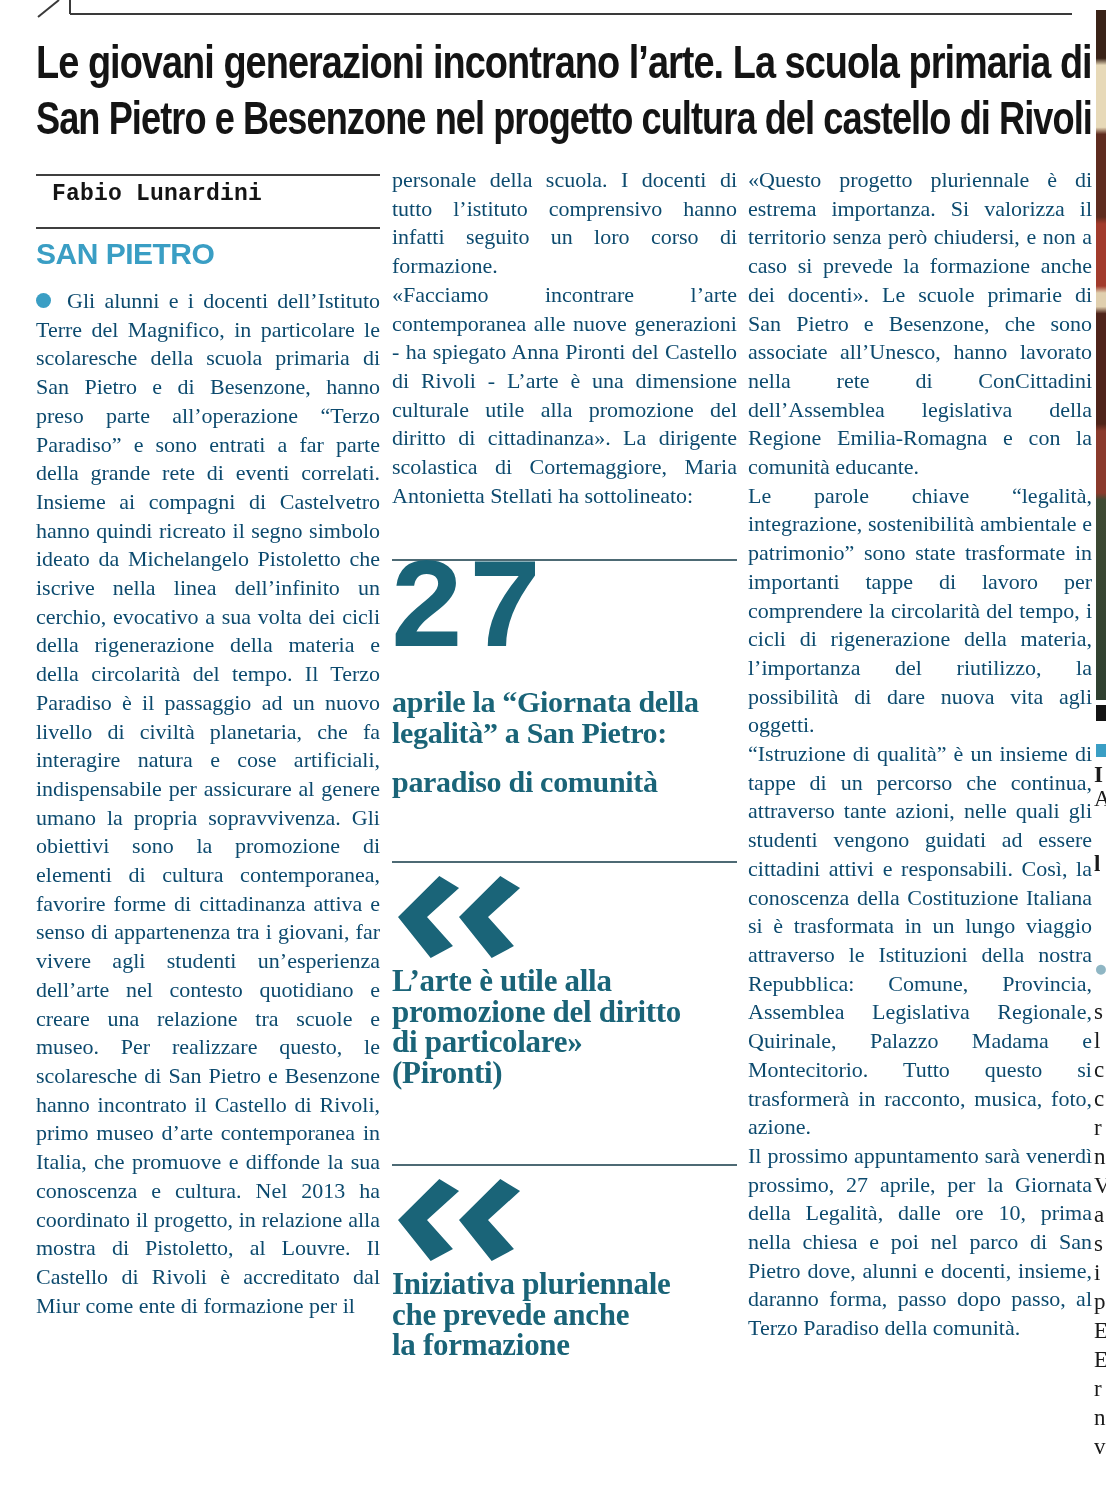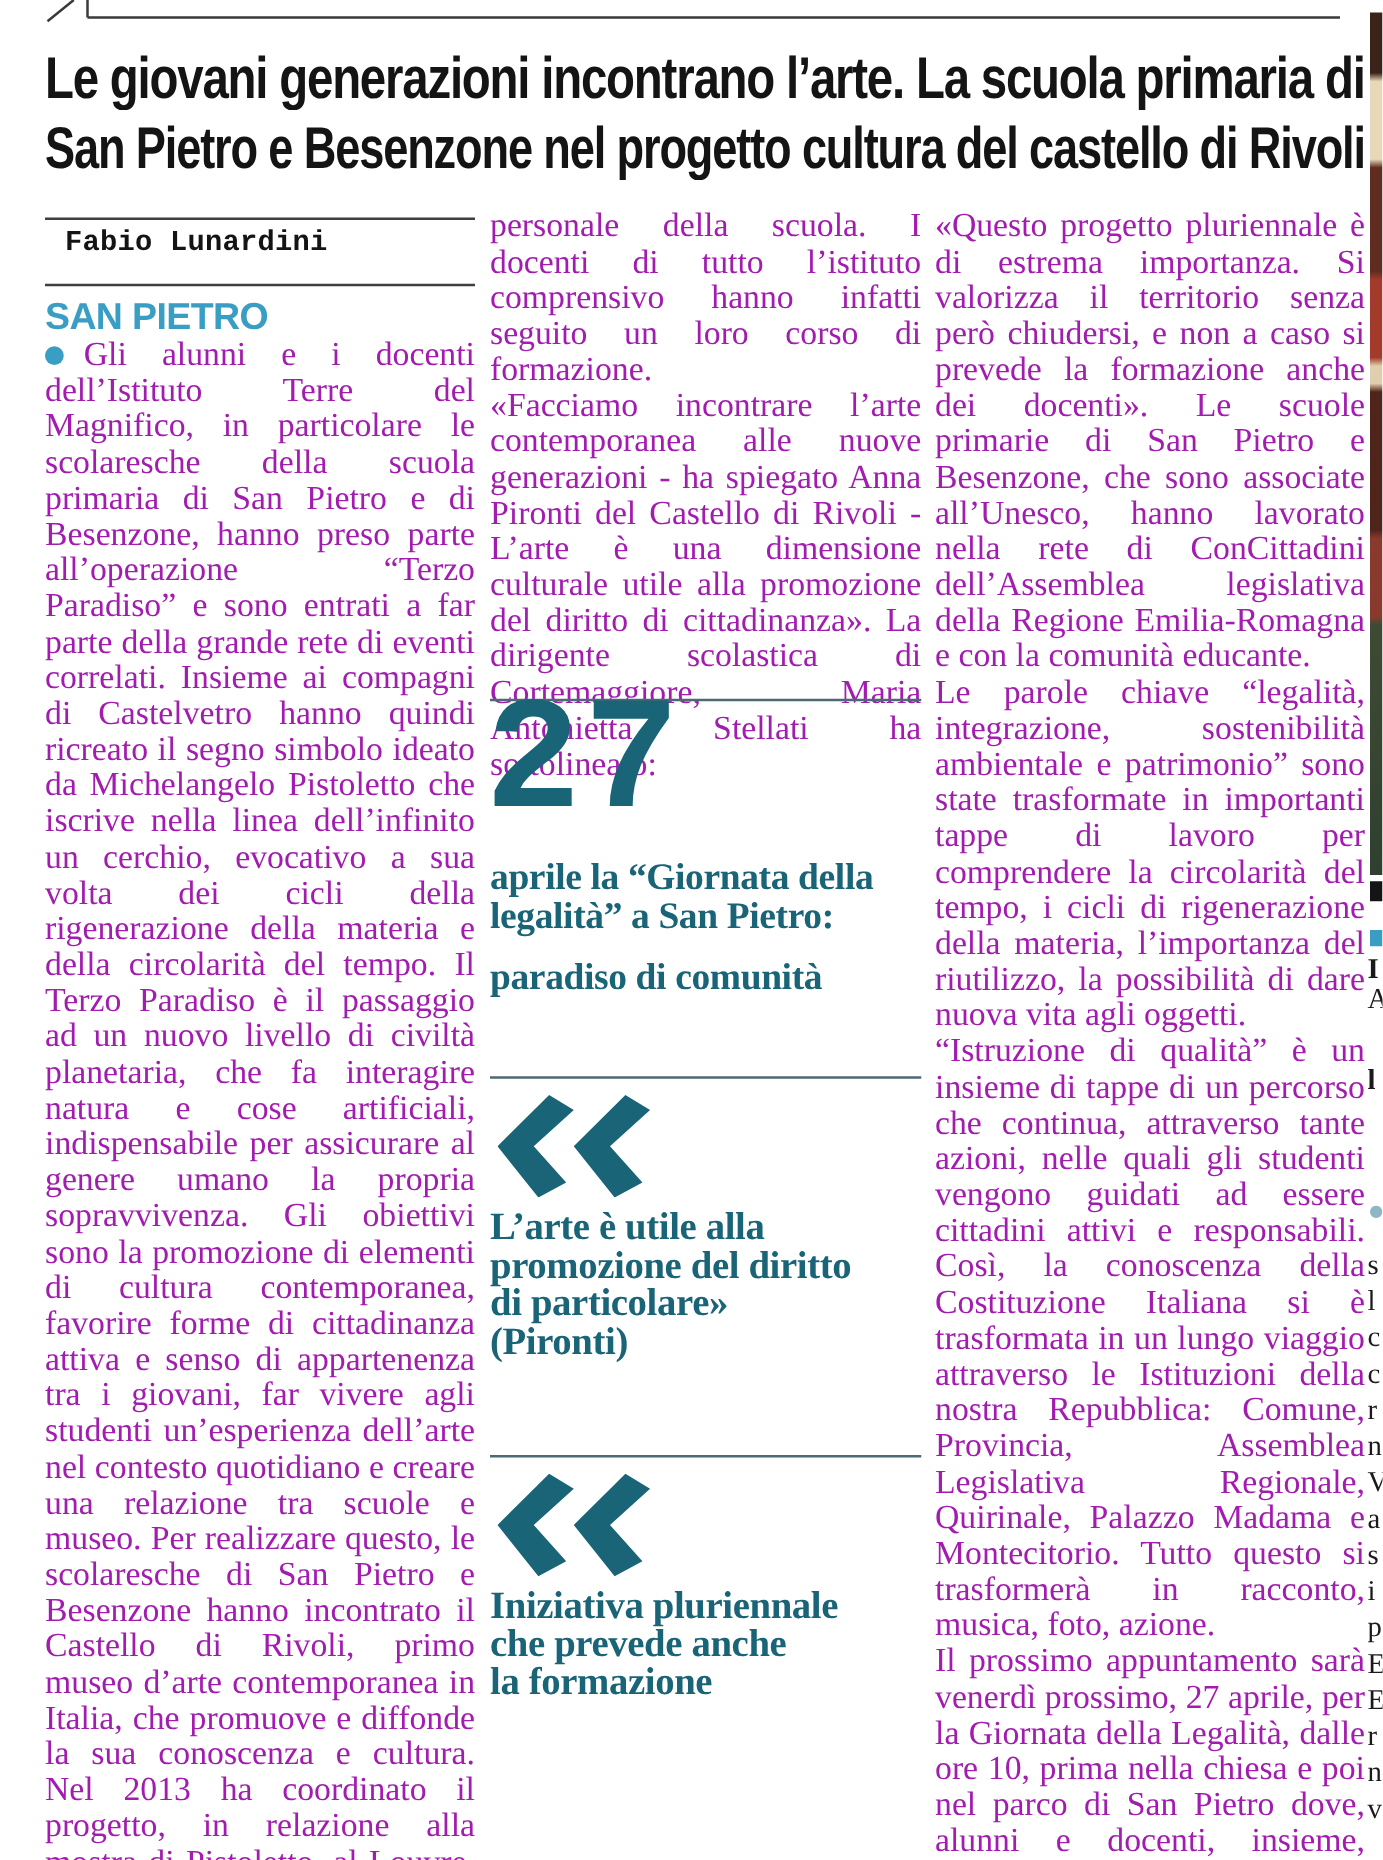--- a/index.html
+++ b/index.html
@@ -20,22 +20,22 @@
   .byline{
     left:52px;top:181px;font-family:Liberation Mono, monospace;
     font-weight:700;font-size:23px;color:#141414;letter-spacing:0.2px;
   }
   .section-label{
     left:36px;top:237px;font-family:"Liberation Sans",sans-serif;
     font-weight:700;font-size:30px;letter-spacing:-0.5px;color:var(--accent,#3A9EC4);
   }
   
   .bodycol{
-    width:344px;font-size:27px;line-height:28.7px;text-align:justify;
-    hyphens:auto;-webkit-hyphens:auto;color:#a21caf;
+    width:344px;font-size:22px;line-height:28.7px;text-align:justify;
+    hyphens:auto;-webkit-hyphens:auto;color:#0c4a6e;
   }
   .bodycol p{margin:0;}
   .bullet{
     display:inline-block;width:15px;height:15px;border-radius:50%;
     background:var(--accent,#3A9EC4);margin-right:16px;
   }
   
   .num-rule{background:#4d6a74;height:2px;}
   .big-num{
     font-family:"DejaVu Serif",serif;font-weight:700;font-size:128px;
@@ -66,21 +66,21 @@
 <h1 class="abs headline" style="margin:0;">
   <span class="hl-line fitline" style="transform: scaleX(0.806723);">Le giovani generazioni incontrano l’arte.  La scuola primaria di</span><br>
   <span class="hl-line fitline" style="transform: scaleX(0.769119);">San Pietro e Besenzone nel progetto cultura del castello di Rivoli</span>
 </h1>
 
 <div class="abs rule" style="left:36px;top:174px;width:344px;"></div>
 <div class="abs byline">Fabio Lunardini</div>
 <div class="abs rule" style="left:36px;top:227px;width:344px;"></div>
 <div class="abs section-label">SAN PIETRO</div>
 
-<div class="abs bodycol" style="left:36px;top:269px;">
+<div class="abs bodycol" style="left:36px;top:287px;">
   <p><span class="bullet"></span><span>Gli alunni e i docenti dell’Istituto Terre del Magnifico, in particolare le scolaresche della scuola primaria di San Pietro e di Besenzone, hanno preso parte all’operazione “Terzo Paradiso” e sono entrati a far parte della grande rete di eventi correlati. Insieme ai compagni di Castelvetro hanno quindi ricreato il segno simbolo ideato da Michelangelo Pistoletto che iscrive nella linea dell’infinito un cerchio, evocativo a sua volta dei cicli della rigenerazione della materia e della circolarità del tempo. Il Terzo Paradiso è il passaggio ad un nuovo livello di civiltà planetaria, che fa interagire natura e cose artificiali, indispensabile per assicurare al genere umano la propria sopravvivenza. Gli obiettivi sono la promozione di elementi di cultura contemporanea, favorire forme di cittadinanza attiva e senso di appartenenza tra i giovani, far vivere agli studenti un’esperienza dell’arte nel contesto quotidiano e creare una relazione tra scuole e museo. Per realizzare questo, le scolaresche di San Pietro e Besenzone hanno incontrato il Castello di Rivoli, primo museo d’arte contemporanea in Italia, che promuove e diffonde la sua conoscenza e cultura. Nel 2013 ha coordinato il progetto, in relazione alla mostra di Pistoletto, al Louvre. Il Castello di Rivoli è accreditato dal Miur come ente di formazione per il</span></p>
 </div>
 
 <div class="abs bodycol" style="left:392px;top:166px;width:345px;">
   <p>personale della scuola. I docenti di tutto l’istituto comprensivo hanno infatti seguito un loro corso di formazione.</p>
   <p>«Facciamo incontrare l’arte contemporanea alle nuove generazioni - ha spiegato Anna Pironti del Castello di Rivoli - L’arte è una dimensione culturale utile alla promozione del diritto di cittadinanza».  La dirigente scolastica di Cortemaggiore, Maria Antonietta Stellati ha sottolineato:</p>
 </div>
 
 <div class="abs num-rule" style="left:392px;top:559px;width:345px;"></div>
 <div class="abs big-num" style="left:388px;top:552px;font-family:Liberation Mono, monospace;">27</div>

